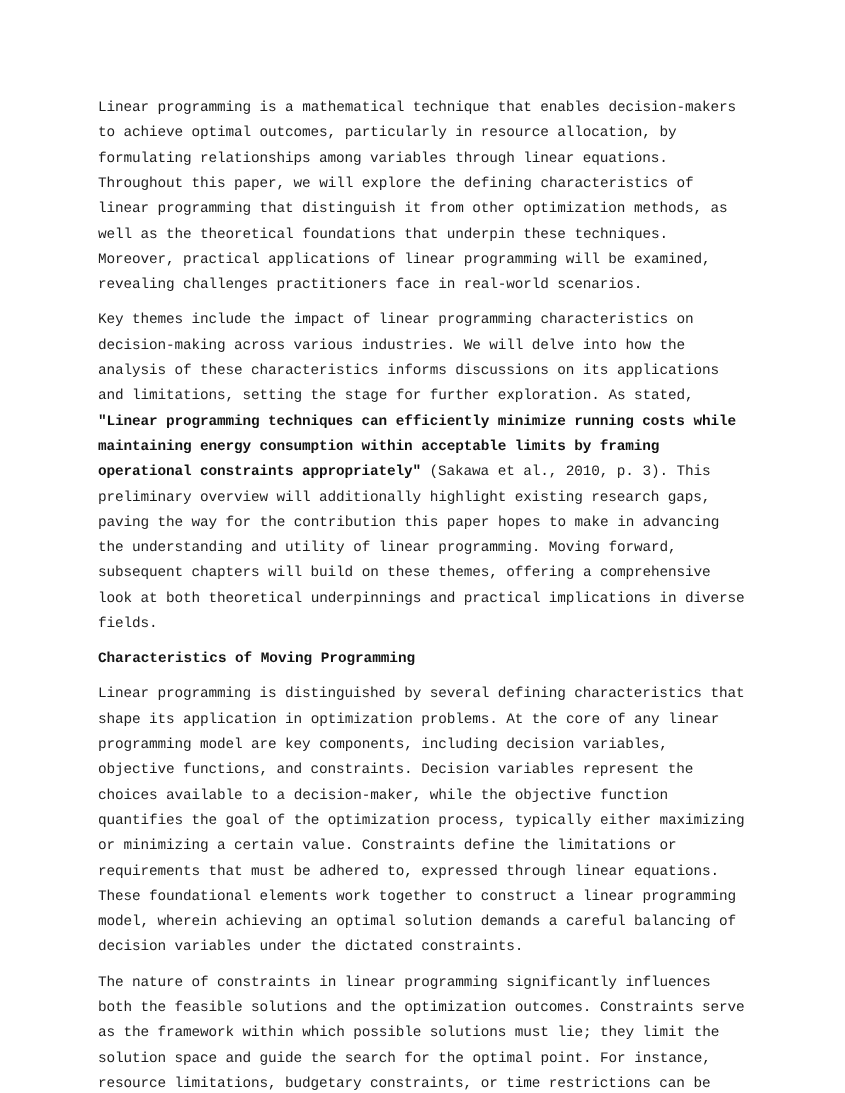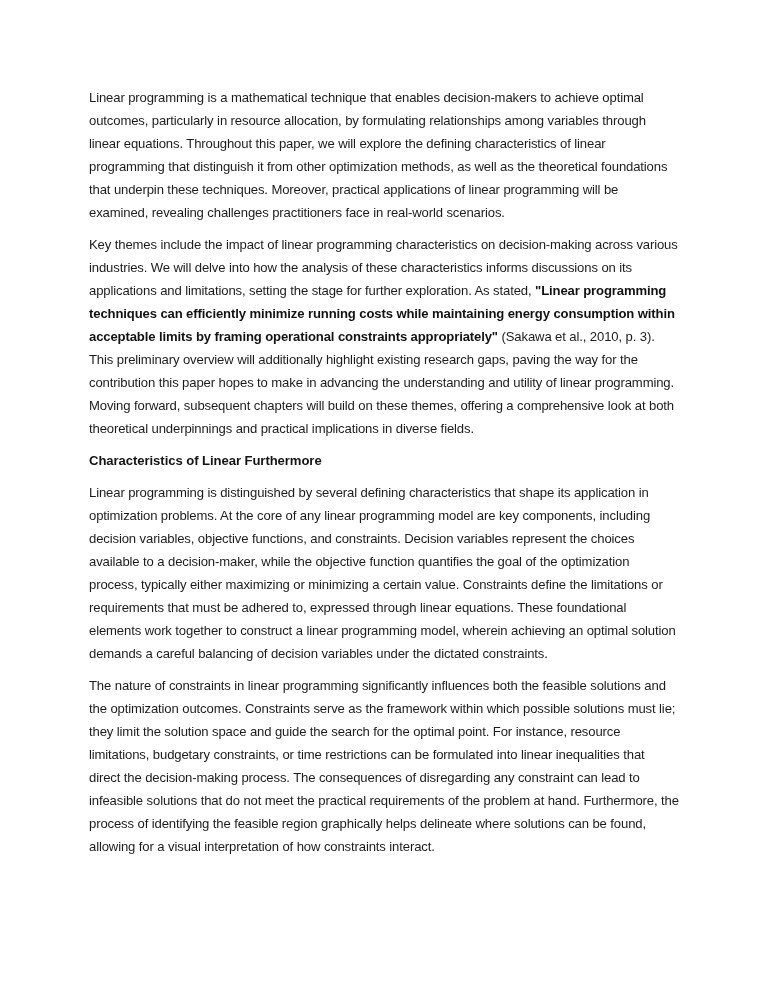--- a/index.html
+++ b/index.html
@@ -16,20 +16,21 @@
     font-family: "Liberation Sans", sans-serif;
     -webkit-font-smoothing: antialiased;
   }
 
   .page {
     position: relative;
     width: 648px;
     height: 994px;
     background: #ffffff;
     box-sizing: border-box;
+    font-family: Liberation Mono, monospace;
   }
 
   .doc-body {
     position: absolute;
     left: 89px;
     top: 86px;
     width: 590px;
   }
 
   .para {
@@ -64,20 +65,20 @@
 </head>
 <body>
 
 <div class="page">
   <div class="doc-body">
 
     <p class="para">Linear programming is a mathematical technique that enables decision-makers to achieve optimal outcomes, particularly in resource allocation, by formulating relationships among variables through linear equations. Throughout this paper, we will explore the defining characteristics of linear programming that distinguish it from other optimization methods, as well as the theoretical foundations that underpin these techniques. Moreover, practical applications of linear programming will be examined, revealing challenges practitioners face in real-world scenarios.</p>
 
     <p class="para"><span>Key themes include the impact of linear programming characteristics on decision-making across various industries. We will delve into how the analysis of these characteristics informs discussions on its applications and limitations, setting the stage for further exploration. As stated, </span><span class="quote-bold">"Linear programming techniques can efficiently minimize running costs while maintaining energy consumption within acceptable limits by framing operational constraints appropriately"</span><span> (Sakawa et al., 2010, p. 3). This preliminary overview will additionally highlight existing research gaps, paving the way for the contribution this paper hopes to make in advancing the understanding and utility of linear programming. Moving forward, subsequent chapters will build on these themes, offering a comprehensive look at both theoretical underpinnings and practical implications in diverse fields.</span></p>
 
-    <h2 class="heading">Characteristics of Linear Furthermore</h2>
+    <h2 class="heading">Characteristics of Moving Programming</h2>
 
     <p class="para">Linear programming is distinguished by several defining characteristics that shape its application in optimization problems. At the core of any linear programming model are key components, including decision variables, objective functions, and constraints. Decision variables represent the choices available to a decision-maker, while the objective function quantifies the goal of the optimization process, typically either maximizing or minimizing a certain value. Constraints define the limitations or requirements that must be adhered to, expressed through linear equations. These foundational elements work together to construct a linear programming model, wherein achieving an optimal solution demands a careful balancing of decision variables under the dictated constraints.</p>
 
     <p class="para">The nature of constraints in linear programming significantly influences both the feasible solutions and the optimization outcomes. Constraints serve as the framework within which possible solutions must lie; they limit the solution space and guide the search for the optimal point. For instance, resource limitations, budgetary constraints, or time restrictions can be formulated into linear inequalities that direct the decision-making process. The consequences of disregarding any constraint can lead to infeasible solutions that do not meet the practical requirements of the problem at hand. Furthermore, the process of identifying the feasible region graphically helps delineate where solutions can be found, allowing for a visual interpretation of how constraints interact.</p>
 
   </div>
 </div>
 
 </body></html>

